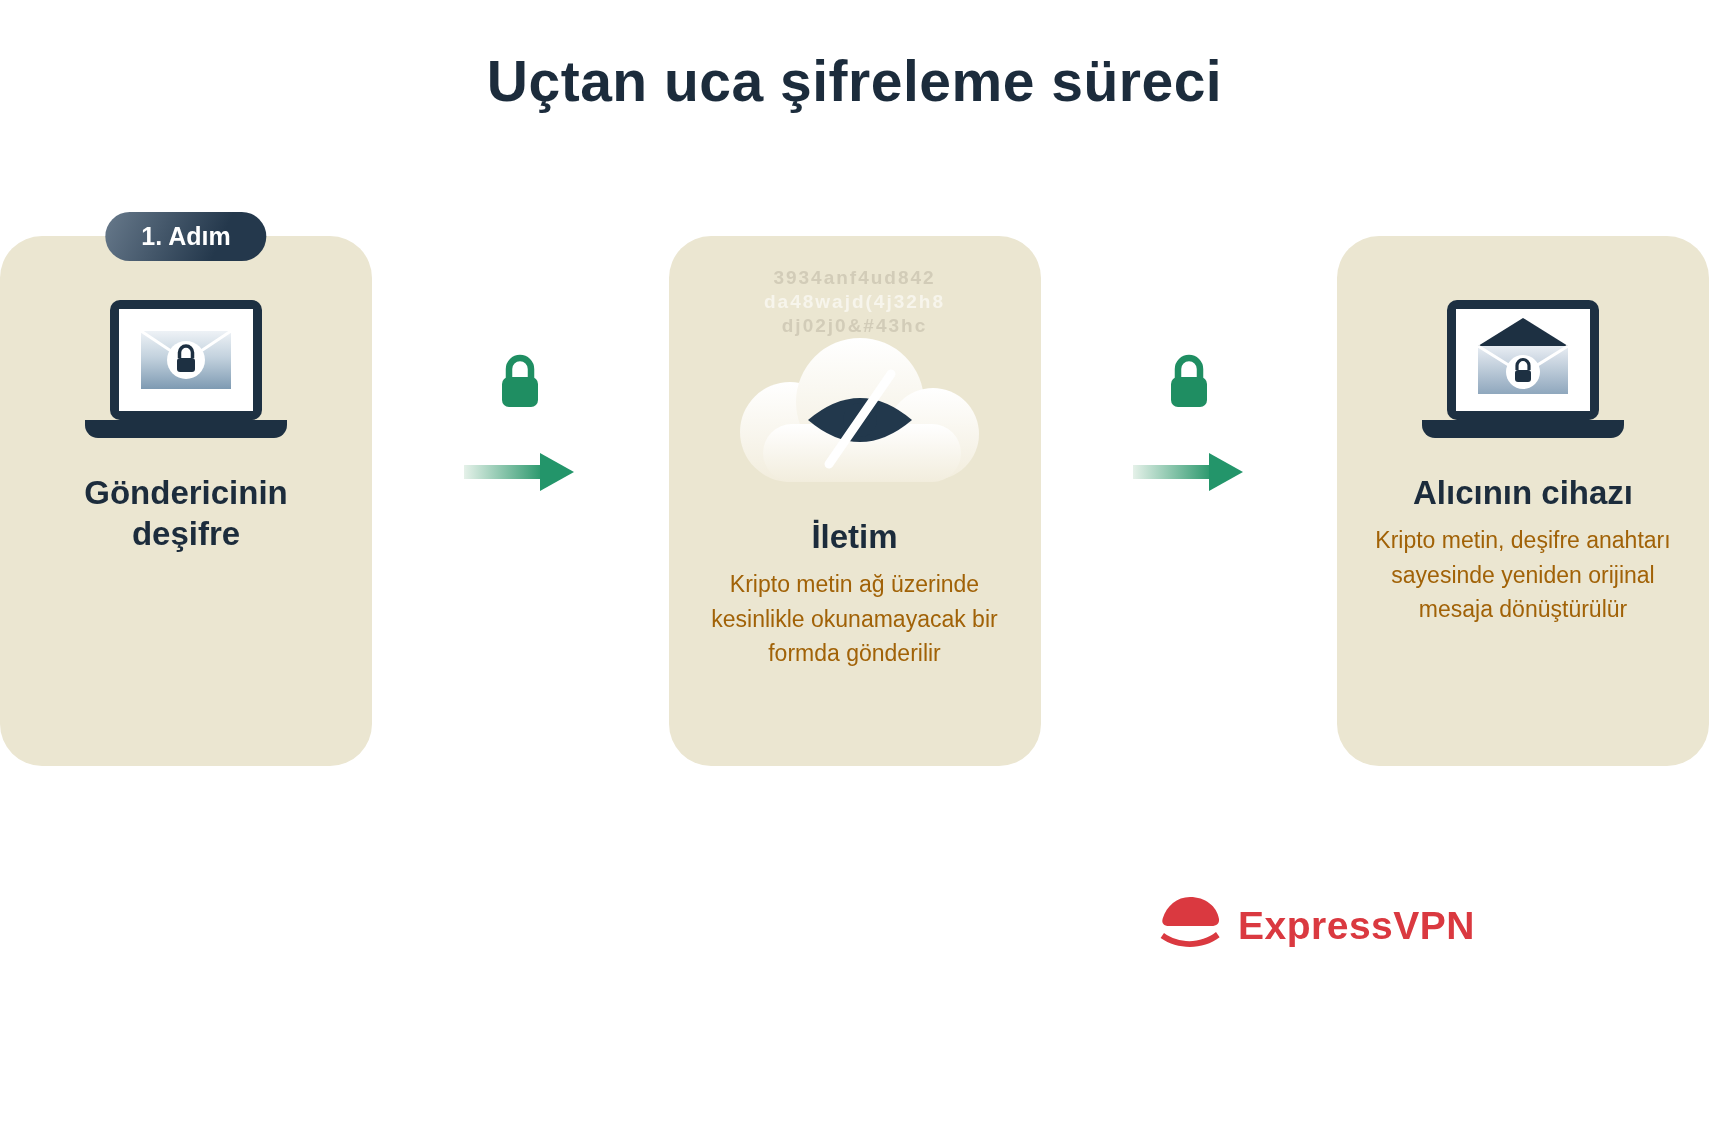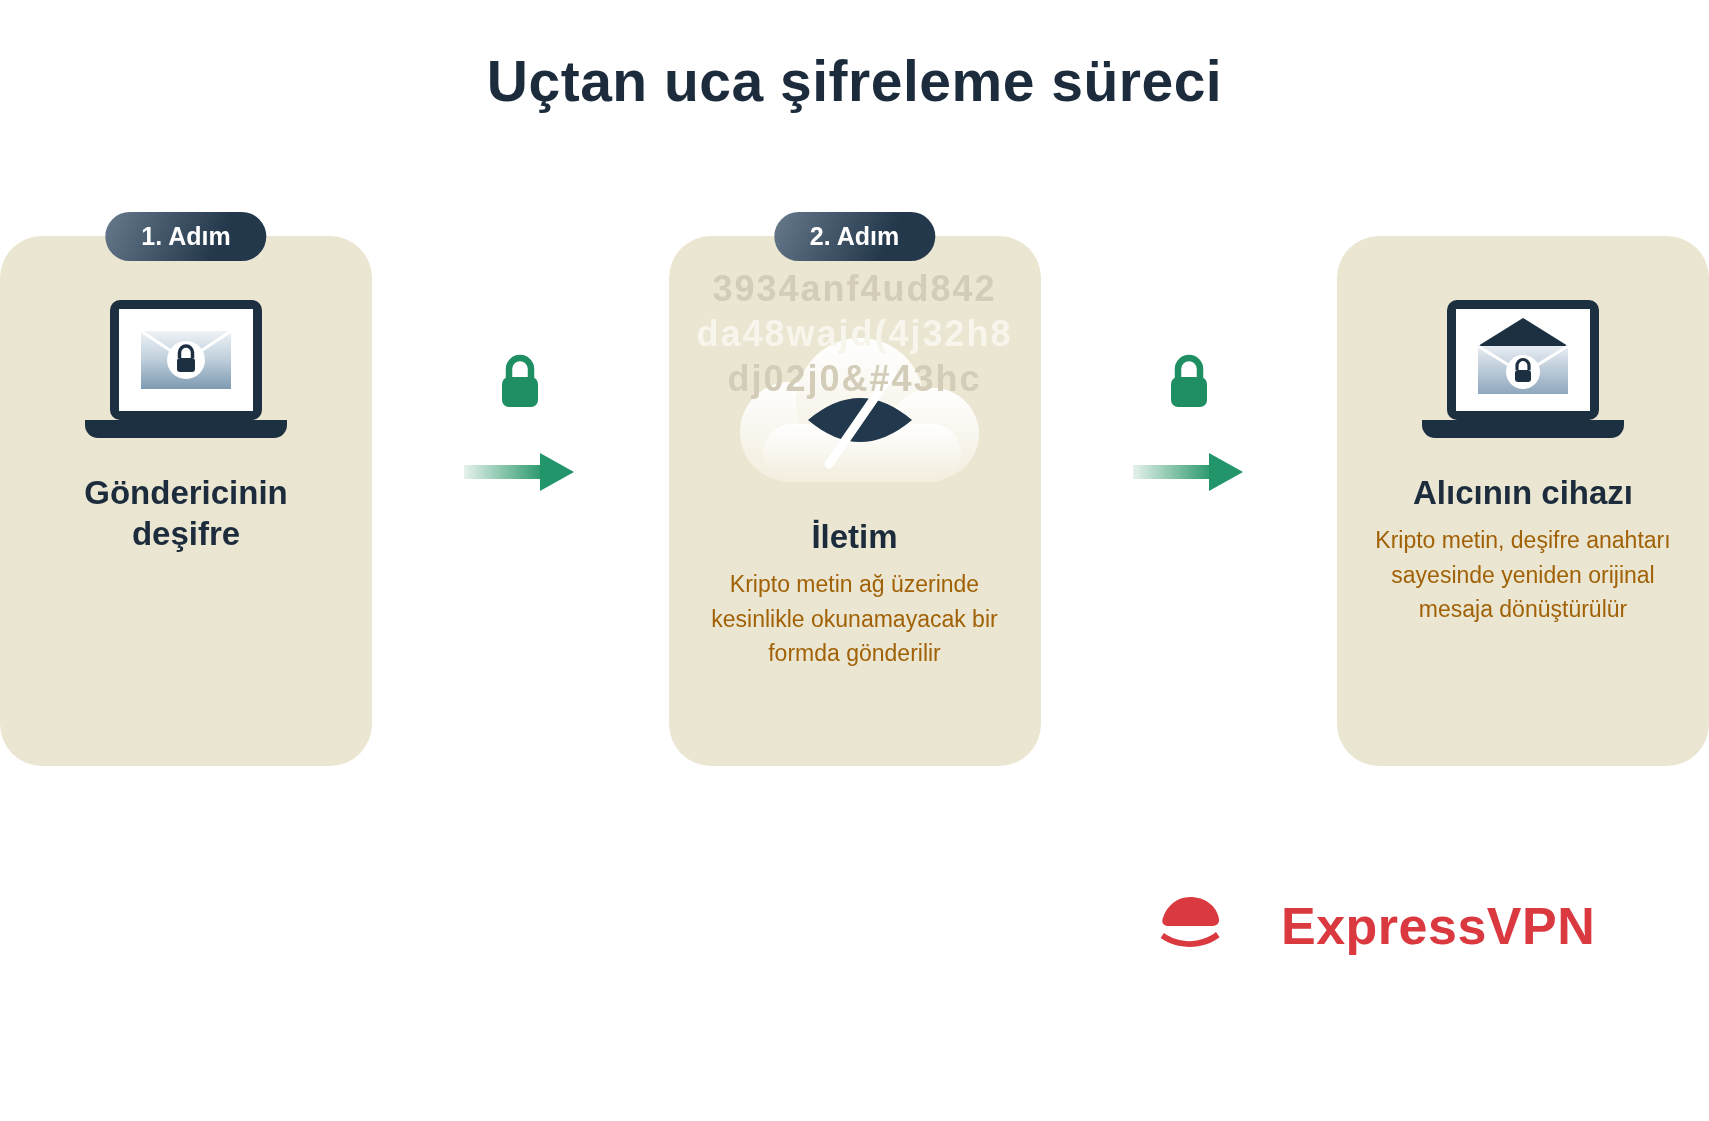--- a/index.html
+++ b/index.html
@@ -65,21 +65,21 @@
     color:#a16207;
   }
   .cipher {
     position:absolute;
     top:30px; left:0; right:0;
     text-align:center;
     pointer-events:none;
   }
   .cipher-line {
     display:block;
-    font-size:36px;
+    font-size:19px;
     font-weight:600;
     letter-spacing:2px;
     color:#d2ccb8;
     line-height:1.25;
   }
   .cipher-line:nth-child(2) { color:#f7f5ec; }
   .cloud-wrap { margin-top:24px; display:flex; justify-content:center; }
   .connector {
     width:138px;
     flex:0 0 auto;
@@ -91,25 +91,24 @@
   .connector-arrow { margin-top:34px; }
   .brand {
     position:absolute;
     left:1158px;
     top:895px;
     display:flex;
     align-items:center;
     gap:16px;
   }
   .brand-name {
-    font-size:52px;
+    font-size:39px;
     font-weight:700;
     color:#da3940;
     letter-spacing:.5px;
-    margin-left:43px;
   }
 </style>
 </head>
 <body>
 
 <main>
 
   <h1 class="title">Uçtan uca şifreleme süreci</h1>
 
   <div class="flow">
@@ -153,21 +152,20 @@
               <stop offset="1" stop-color="#27966a"></stop>
             </linearGradient>
           </defs>
           <rect x="0" y="15" width="80" height="14" fill="url(#arrowGrad1)"></rect>
           <path d="M76 3 L110 22 L76 41 Z" fill="#23956a"></path>
         </svg>
       </div>
     </div>
 
     <section class="card">
-      <div class="badge">2. Adım</div>
       <div class="cipher">
         <span class="cipher-line">3934anf4ud842</span>
         <span class="cipher-line">da48wajd(4j32h8</span>
         <span class="cipher-line">dj02j0&amp;#43hc</span>
       </div>
       <div class="cloud-wrap">
         <svg width="300" height="168" viewBox="0 0 300 168" aria-hidden="true">
           <defs>
             <linearGradient id="cloudGrad" x1="0" y1="0" x2="0" y2="1">
               <stop offset="0" stop-color="#ffffff"></stop>

